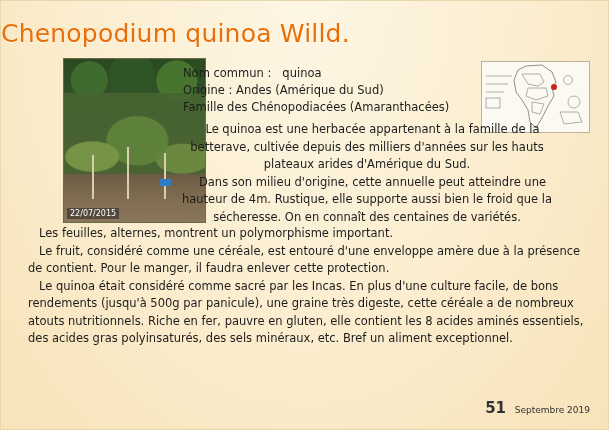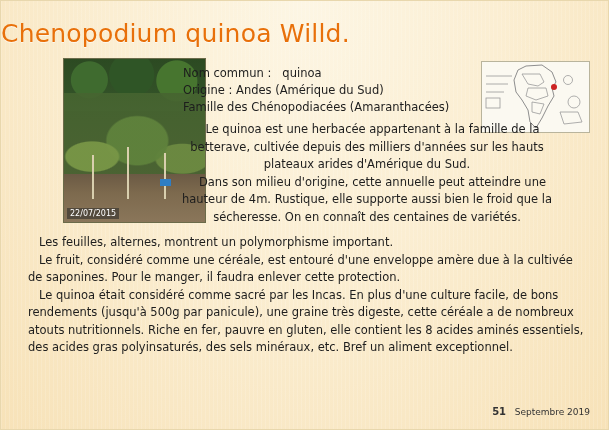--- a/index.html
+++ b/index.html
@@ -138,31 +138,30 @@
   }
   .body-right p { margin: 0; text-indent: 11px; }
   .body-full {
     position: absolute;
     left: 27px;
     top: 224px;
     width: 556px;
     font-size: 11.5px;
     line-height: 17.5px;
     color: #1d1d1d;
-    margin-top: 9px;
   }
   .body-full p { margin: 0; text-indent: 11px; }
   .page-no {
     position: absolute;
     right: 18px;
     bottom: 12px;
     font-size: 9px;
     color: #333;
   }
-  .page-no b { font-size: 10px; margin-left: 36px; }
+  .page-no b { font-size: 15px; margin-left: 36px; }
 </style>
 </head>
 <body>
 
 <div class="slide">
 
   <div class="title">Chenopodium quinoa Willd.</div>
 
   <div class="photo">
     <div class="sky"></div>
@@ -204,21 +203,21 @@
     <div>Famille des Chénopodiacées (Amaranthacées)</div>
   </div>
 
   <div class="body-right">
     <p>Le quinoa est une herbacée appartenant à la famille de la betterave, cultivée depuis des milliers d'années sur les hauts plateaux arides d'Amérique du Sud.</p>
     <p>Dans son milieu d'origine, cette annuelle peut atteindre une hauteur de 4m. Rustique, elle supporte aussi bien le froid que la sécheresse. On en connaît des centaines de variétés.</p>
   </div>
 
   <div class="body-full">
     <p>Les feuilles, alternes,  montrent un polymorphisme important.</p>
-    <p>Le fruit, considéré comme une céréale, est entouré d'une enveloppe amère due à la cultivée de saponines. Pour le manger, il faudra enlever cette protection.</p>
+    <p>Le fruit, considéré comme une céréale, est entouré d'une enveloppe amère due à la présence de contient. Pour le manger, il faudra enlever cette protection.</p>
     <p>Le quinoa était considéré comme sacré par les Incas. En plus d'une culture facile, de bons rendements (jusqu'à 500g par panicule), une graine très digeste, cette céréale a de nombreux atouts nutritionnels. Riche en fer, pauvre en gluten, elle contient les 8 acides aminés essentiels, des acides gras polyinsaturés, des sels minéraux, etc. Bref un aliment exceptionnel.</p>
   </div>
 
   <div class="page-no">
     <b>51</b>
     <span>&nbsp;</span>
     <span>Septembre 2019</span>
   </div>
 
 </div>

